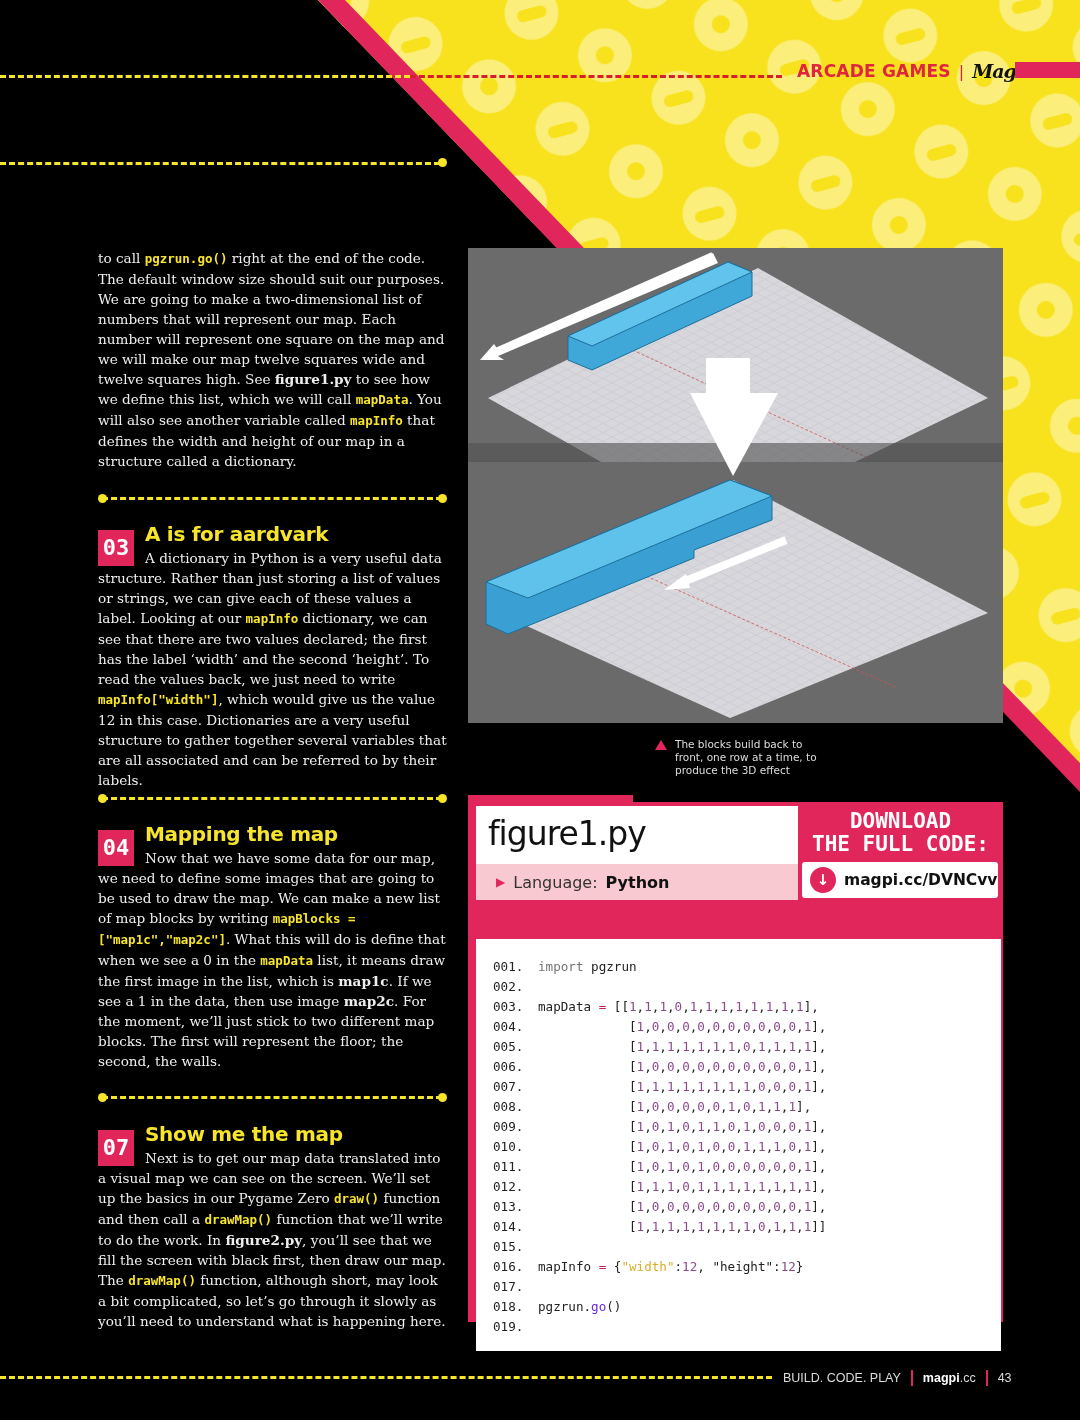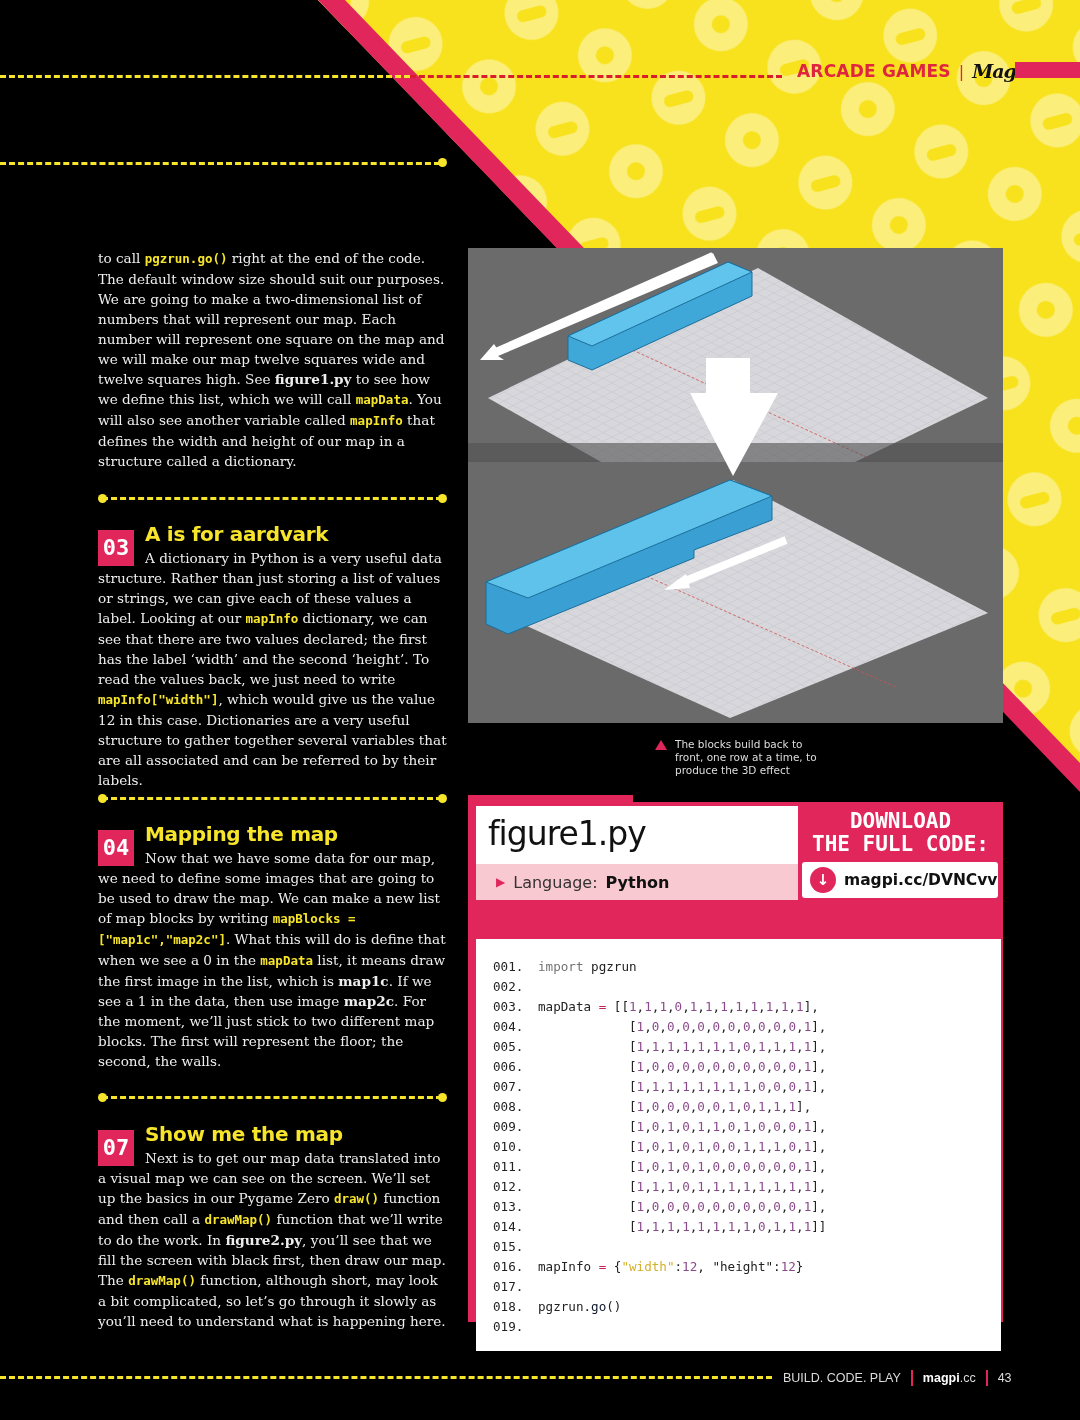--- a/index.html
+++ b/index.html
@@ -52,21 +52,21 @@
   .cb-dl-text { position: absolute; top: 8px; left: 0; width: 205px; text-align: center; font-family: "DejaVu Sans Mono", monospace; font-weight: bold; font-size: 21px; line-height: 23px; color: #fff; }
   .cb-dl-link { position: absolute; left: 4px; top: 60px; width: 196px; height: 36px; background: #fff; border-radius: 3px; display: flex; align-items: center; gap: 8px; padding-left: 8px;
                 font-family: "DejaVu Sans", sans-serif; font-weight: bold; font-size: 15.5px; color: #111; }
   .dl-icon { width: 26px; height: 26px; border-radius: 50%; background: #e0265a; color: #fff; display: flex; align-items: center; justify-content: center; font-size: 15px; font-weight: bold; }
   .cb-code { position: absolute; left: 8px; top: 104px; width: 525px; height: 412px; background: #fff; padding: 18px 0 0 17px; margin-top: 33px; }
   .code-line { display: flex; height: 20px; font-family: "DejaVu Sans Mono", monospace; font-size: 12.6px; line-height: 20px; color: #222; white-space: pre; }
   .ln { width: 45px; flex: none; color: #222; }
   .kw { color: #737373; }
   .num { color: #8a4a8a; }
   .str { color: #d4b02a; }
-  .fn { color: #0f172a; }
+  .fn { color: #6d28d9; }
   .op { color: #c0245a; }
 
   
   .footer { position: absolute; top: 1370px; left: 783px; display: flex; align-items: center; gap: 10px; font-family: Liberation Sans, sans-serif; font-size: 12.5px; color: #ddd; }
   .footer .pipe { width: 2px; height: 16px; background: #e0265a; }
   .footer .site b { color: #fff; }
 </style>
 </head>
 <body>
 

